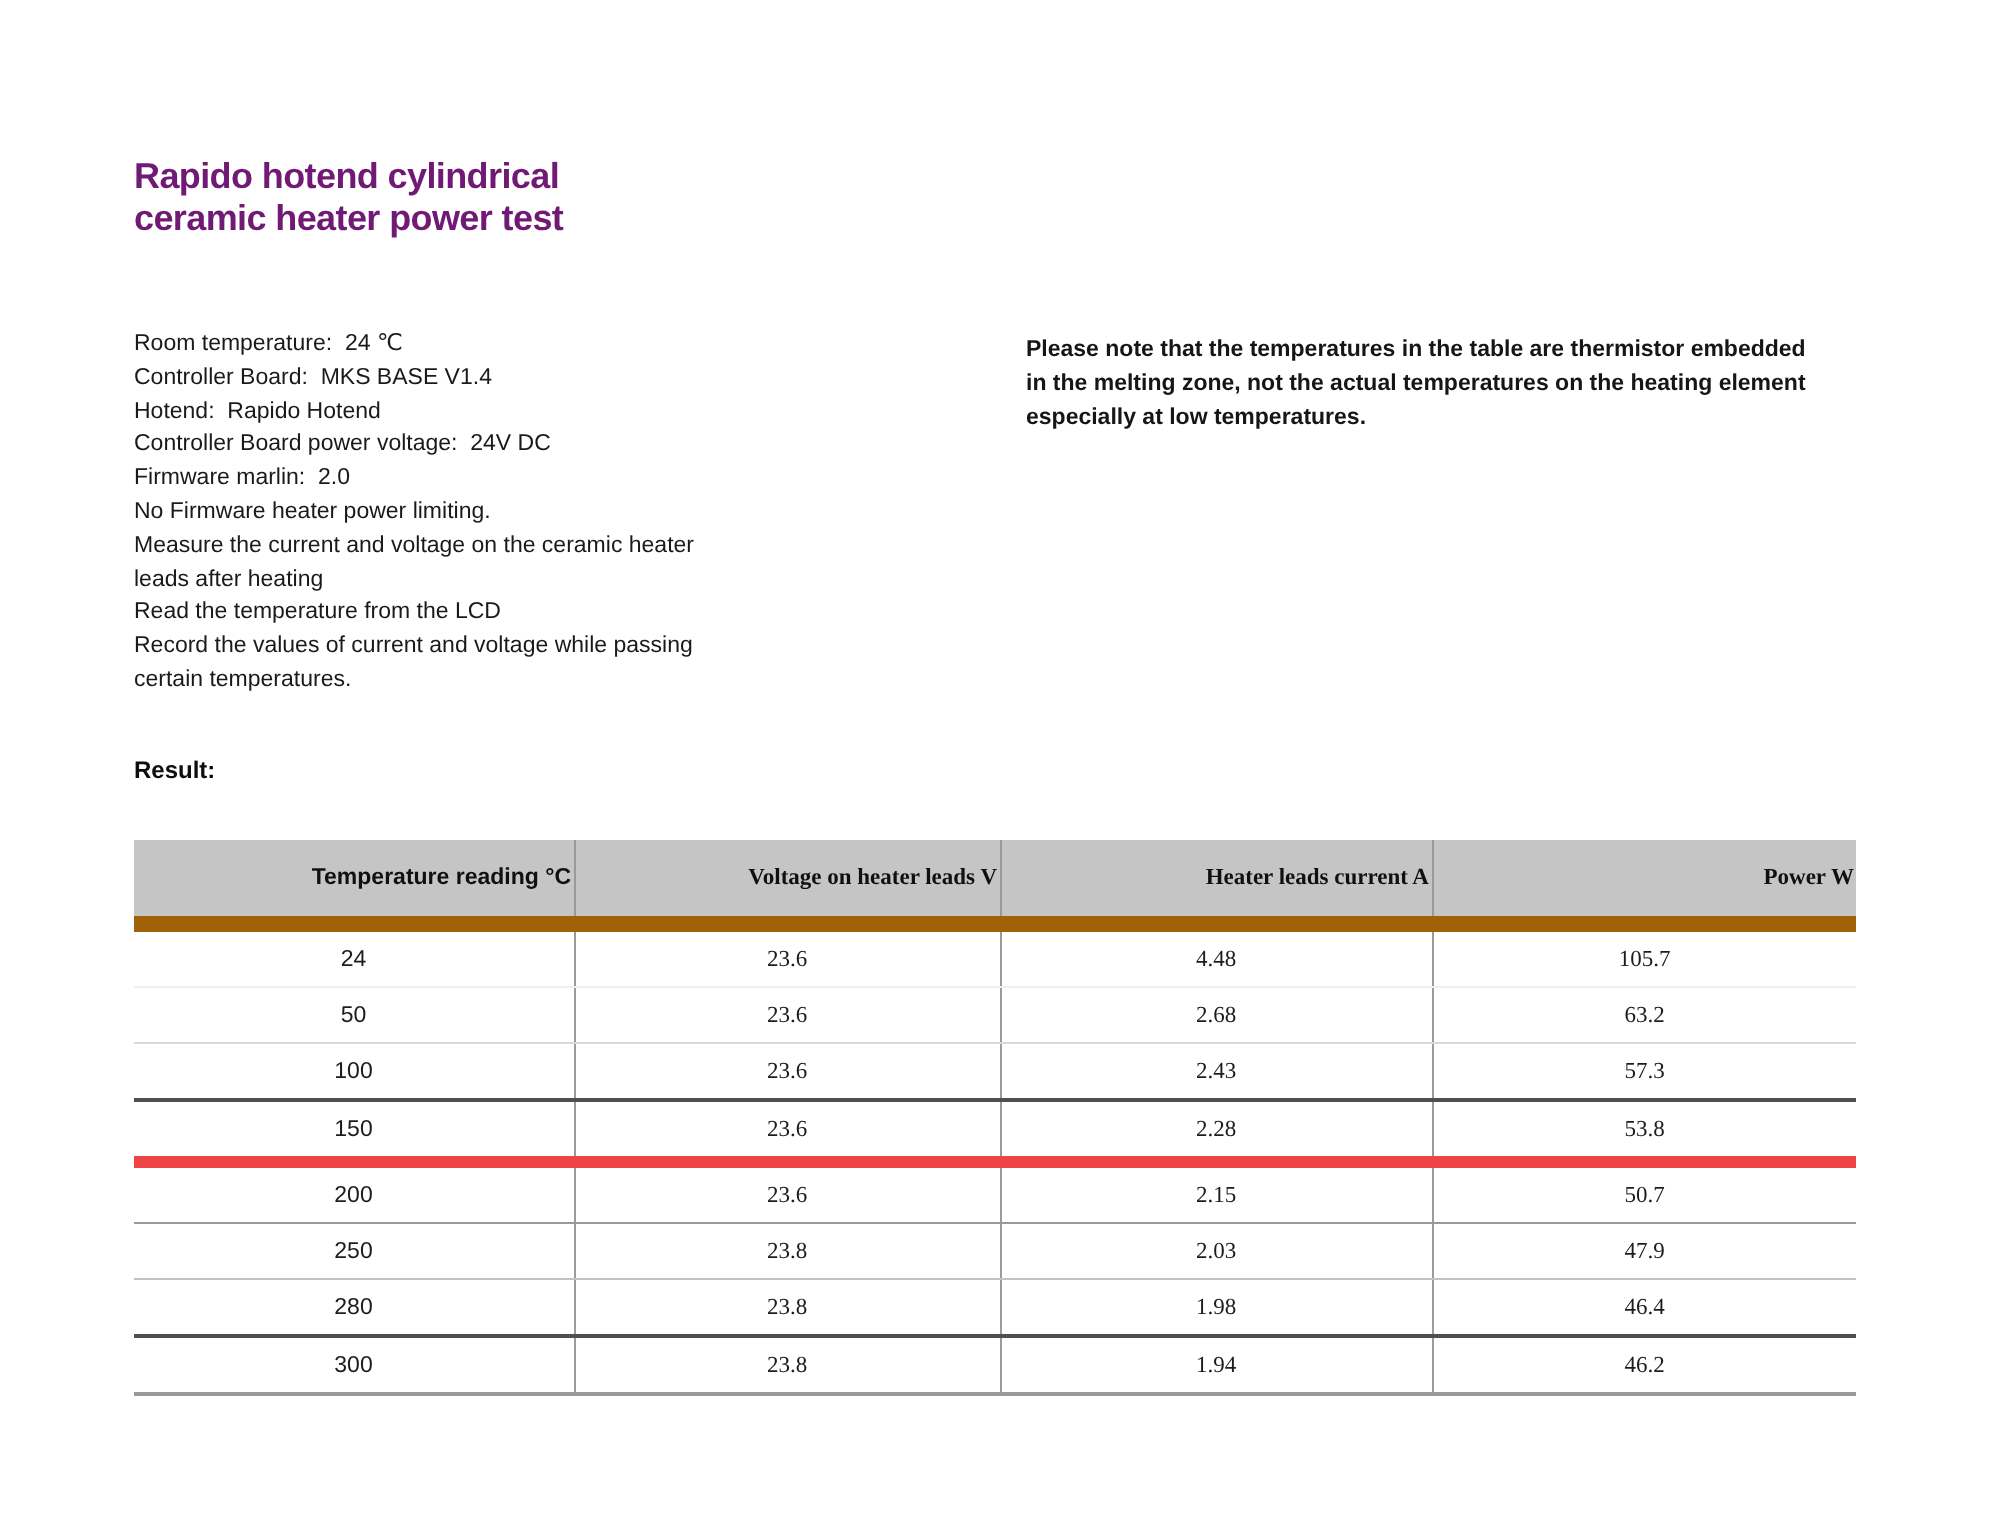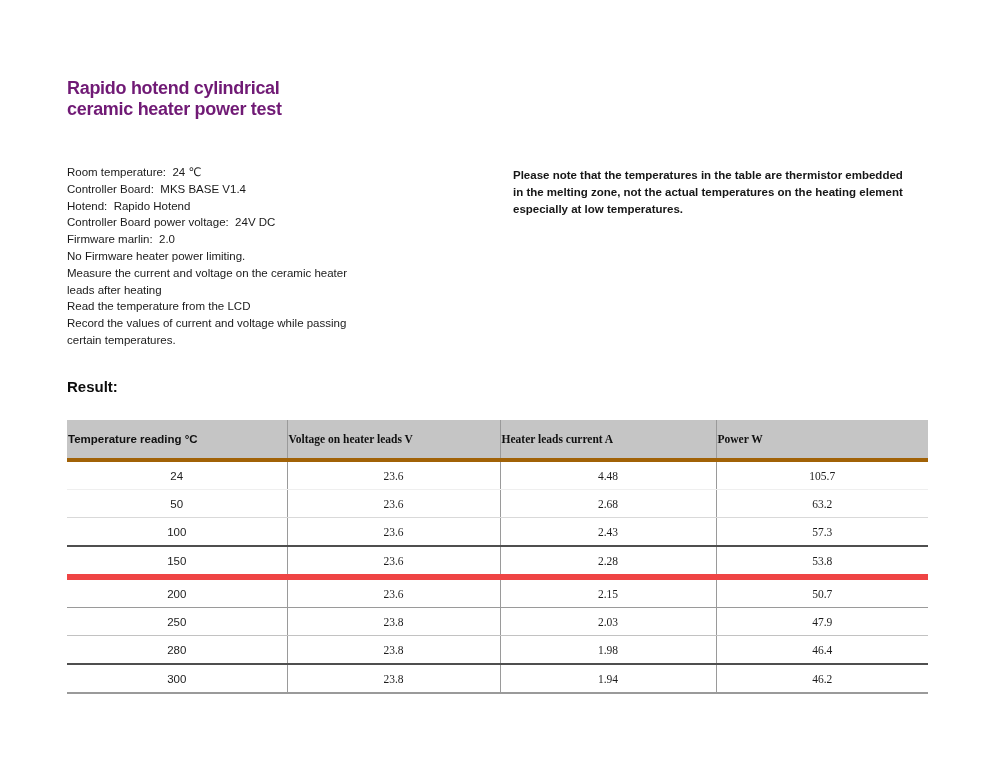--- a/index.html
+++ b/index.html
@@ -42,43 +42,43 @@
     font-size: 11.5px;
     line-height: 16.8px;
     font-weight: 600;
     color: #161616;
   }
   .note-block > div { white-space: pre; }
   .result-heading {
     position: absolute;
     left: 67px;
     top: 378px;
-    font-size: 15px;
+    font-size: 12px;
     font-weight: 800;
     color: #0d0d0d;
   }
   table.results {
     position: absolute;
     left: 67px;
     top: 420px;
     width: 861px;
     border-collapse: collapse;
     table-layout: fixed;
   }
   col.c1 { width: 220px; }
   col.c2 { width: 213px; }
   col.c3 { width: 216px; }
   col.c4 { width: 212px; }
   table.results th {
     height: 36px;
     background: #c5c5c5;
-    border-bottom: 4px solid #a16207;
+    border-bottom: 8px solid #a16207;
     font-size: 11.5px;
     font-weight: 700;
-    text-align: left;
+    text-align: right;
     color: #101010;
   }
   table.results td {
     height: 25px;
     text-align: center;
     vertical-align: middle;
     font-size: 11.5px;
     font-weight: 400;
     color: #1c1c1c;
   }

